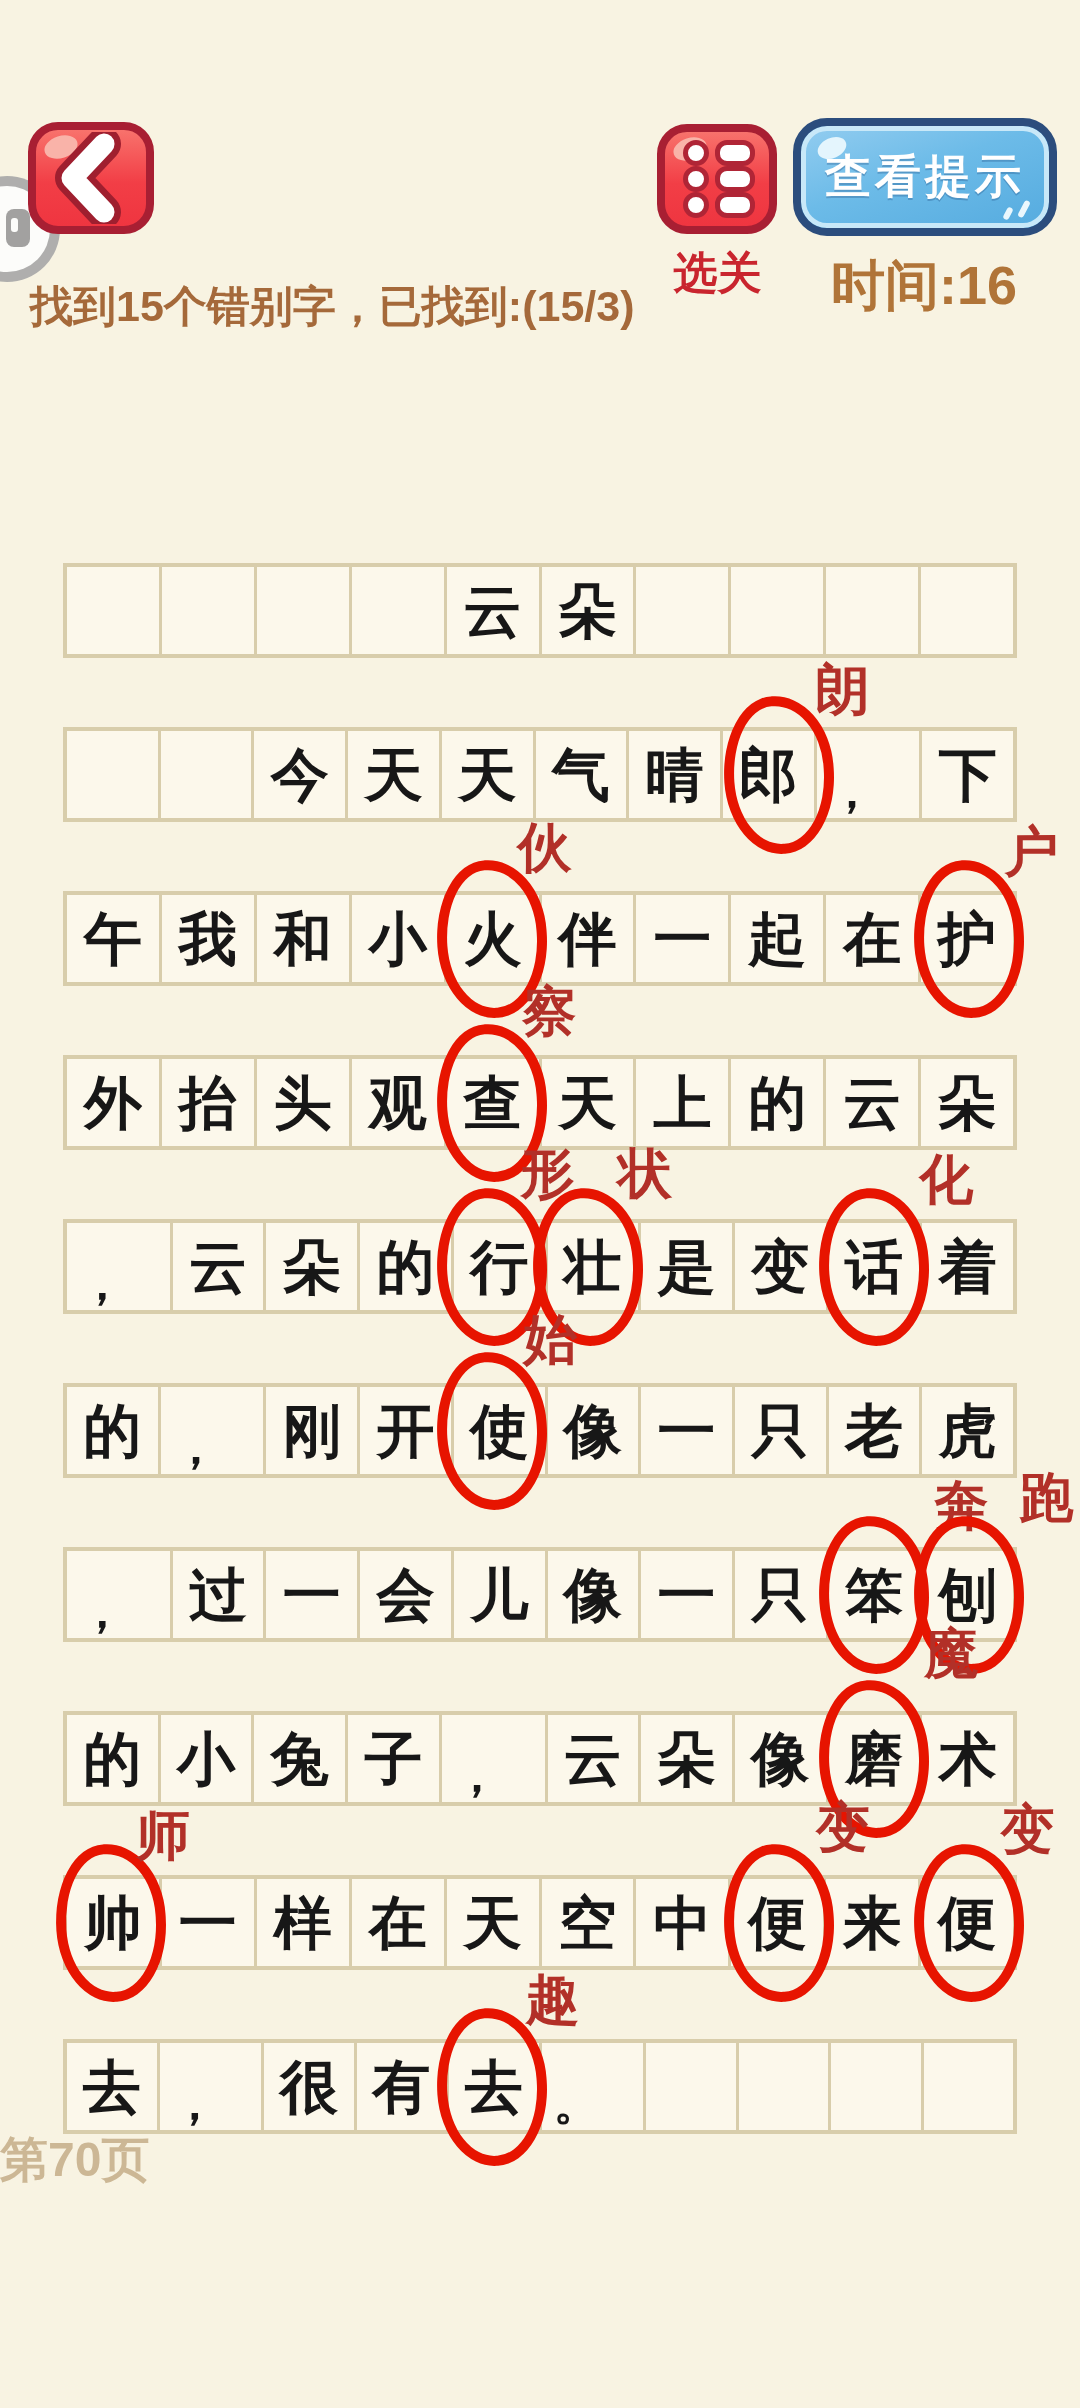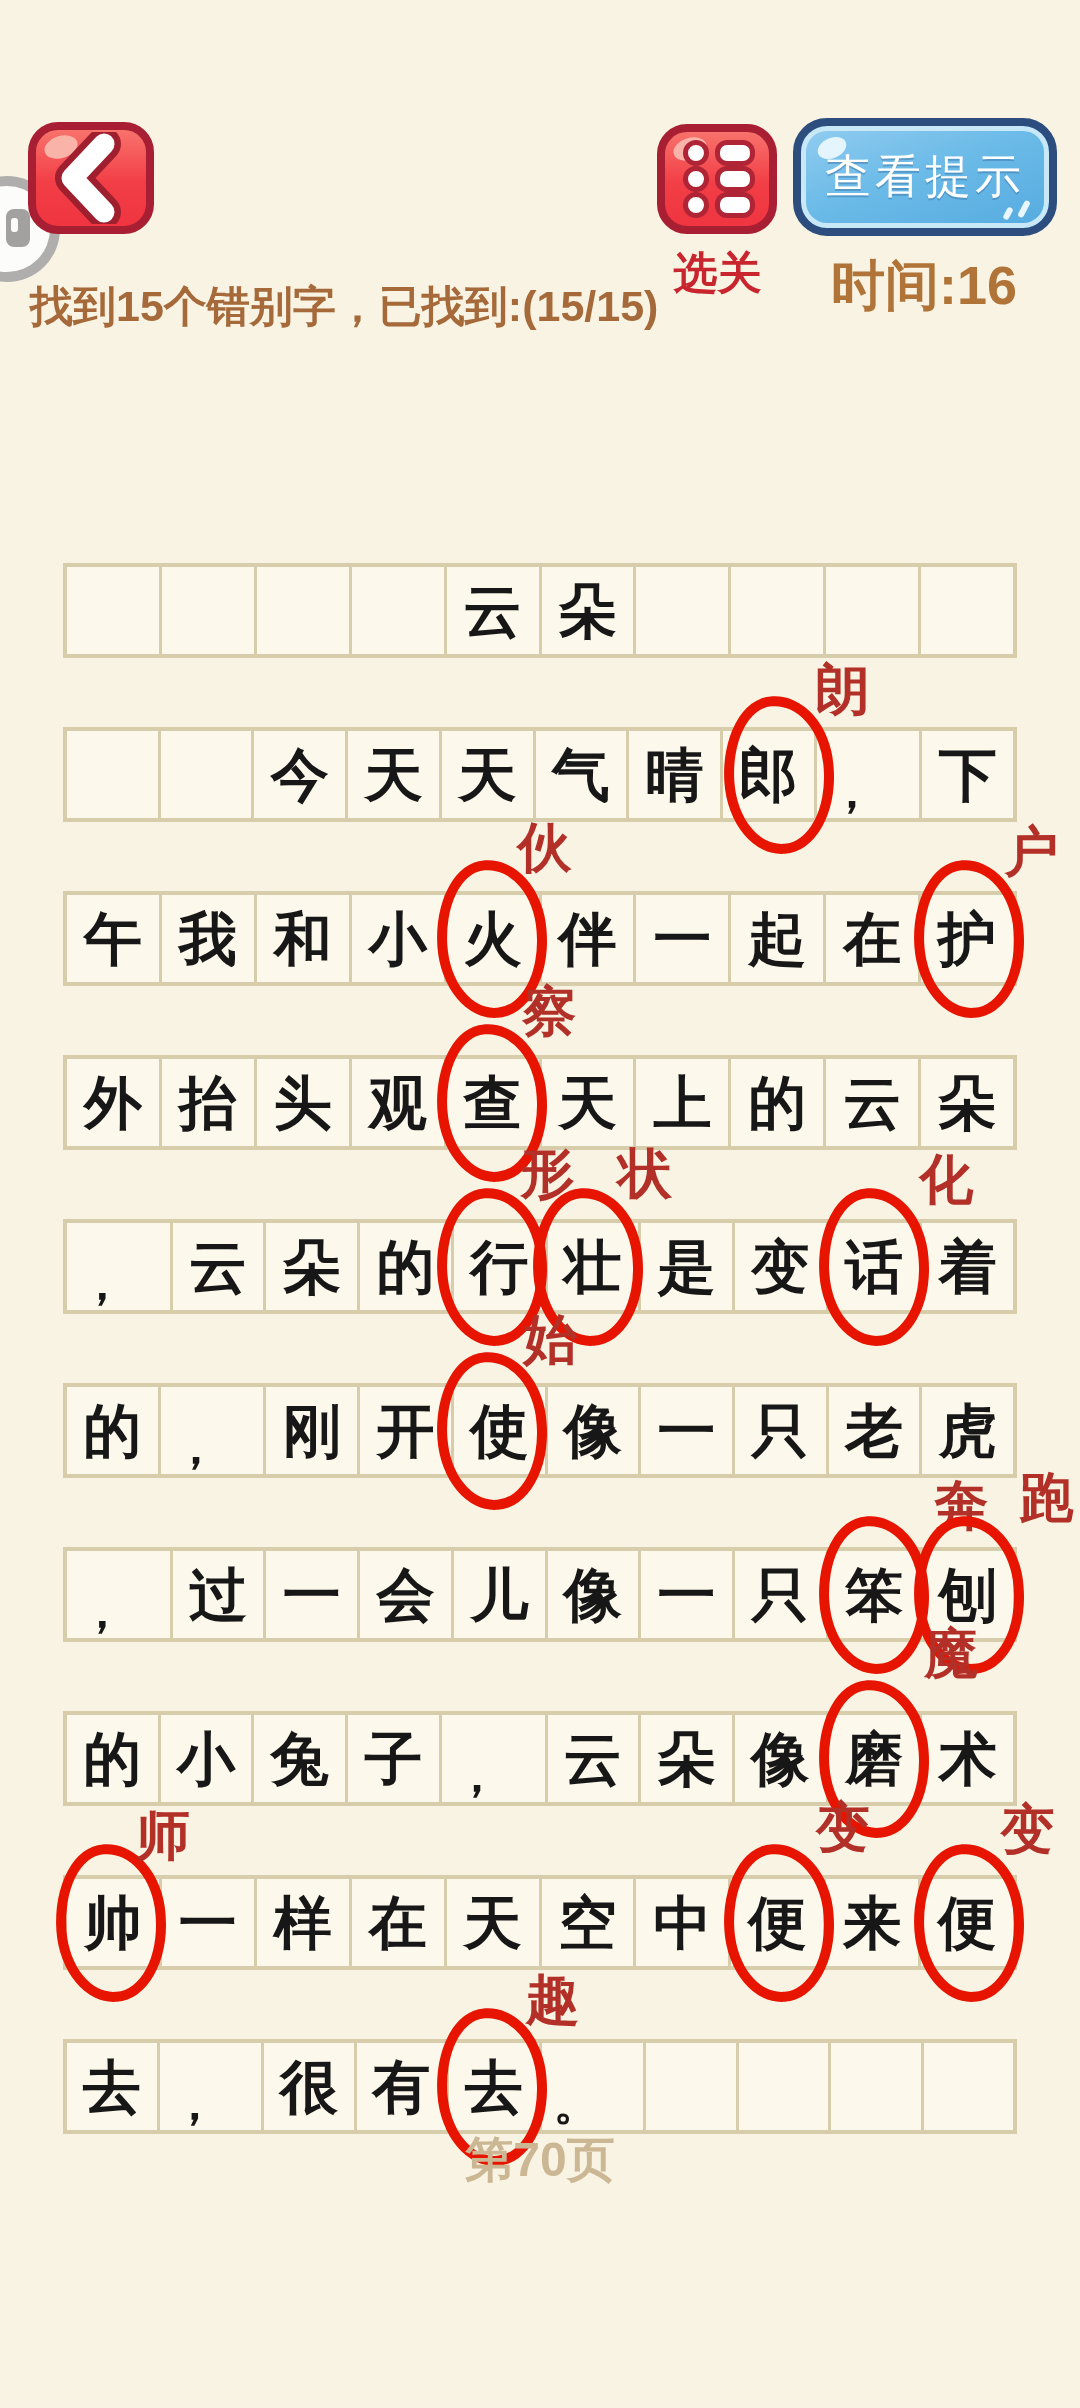--- a/index.html
+++ b/index.html
@@ -18,21 +18,21 @@
     flex-direction:column;justify-content:space-between;}
   .menu-row{display:flex;align-items:center;justify-content:space-between;}
   .menu-dot{width:16px;height:16px;background:#fff;border:5px solid #b02536;border-radius:50%;}
   .menu-bar{width:30px;height:16px;background:#fff;border:5px solid #b02536;border-radius:12px;}
   .menu-label{position:absolute;left:640px;top:244px;width:155px;text-align:center;
     color:#c9252e;font-size:44px;font-weight:bold;}
   .hint-btn{position:absolute;left:793px;top:118px;width:264px;height:118px;box-sizing:border-box;
     background:linear-gradient(160deg,#93cdf0 0%,#6cbbe8 45%,#55abdf 100%);
     border:8px solid #2c4d7d;border-radius:34px;box-shadow:inset 0 0 0 5px #c8e8f8;
     display:flex;align-items:center;justify-content:center;}
-  .hint-btn .label{color:#fff;font-size:46px;font-weight:normal;letter-spacing:4px;
+  .hint-btn .label{color:#fff;font-size:46px;font-weight:bold;letter-spacing:4px;
     text-shadow:0 2px 0 rgba(40,90,140,.35);}
   .hint-shine{position:absolute;left:16px;top:12px;width:30px;height:20px;background:#e4f5fd;
     border-radius:50%;transform:rotate(-24deg);}
   .hint-tick{position:absolute;right:22px;bottom:10px;width:6px;height:18px;background:#eaf7fd;
     border-radius:3px;transform:rotate(28deg);}
   .hint-tick.t2{right:38px;bottom:8px;height:13px;}
   .timer{position:absolute;left:790px;top:250px;width:268px;text-align:center;color:#b07438;
     font-size:54px;font-weight:bold;}
   .instruction{position:absolute;left:30px;top:278px;width:720px;color:#a5693a;
     font-size:43px;font-weight:bold;}
@@ -48,21 +48,21 @@
   .grid-row{position:absolute;left:63px;width:954px;height:95px;background:#fcf8eb;
     border:4px solid #d8cdab;box-sizing:border-box;display:flex;}
   .grid-cell{flex:1;border-left:3px solid #d8cdab;display:flex;align-items:center;justify-content:center;
     font-size:58px;font-weight:600;color:#171717;line-height:1;}
   .grid-cell:first-child{border-left:none;}
   .grid-cell.punct{align-items:flex-end;justify-content:flex-start;padding:0 0 4px 12px;font-size:46px;box-sizing:border-box;}
   .error-circle{position:absolute;width:110px;height:158px;border:10px solid #e71400;
     border-radius:48% 52% 50% 50% / 53% 47% 52% 48%;box-sizing:border-box;transform:rotate(-4deg);}
   .correction-char{position:absolute;color:#b23028;font-size:54px;font-weight:bold;line-height:1;
     transform:translate(-50%,-50%);}
-  .page-label{position:absolute;left:0;top:2128px;width:1080px;text-align:center;color:#ccb795;
+  .page-label{position:absolute;left:0;top:2128px;width:1080px;text-align:left;color:#ccb795;
     font-size:48px;font-weight:bold;}
 </style>
 </head>
 <body>
 
 <div class="screen">
 
   <div class="float-widget">
     <div class="inner"></div>
     <div class="glyph"></div>
@@ -97,21 +97,21 @@
   <div class="menu-label">选关</div>
 
   <div class="hint-btn">
     <span class="hint-shine"></span>
     <span class="label">查看提示</span>
     <span class="hint-tick"></span>
     <span class="hint-tick t2"></span>
   </div>
   <div class="timer">时间:16</div>
 
-  <div class="instruction">找到15个错别字，已找到:(15/15)</div>
+  <div class="instruction">找到15个错别字，已找到:(15/3)</div>
 
   <div id="grid-layer">
       <div class="grid-row" style="top: 563px;">
         <div class="grid-cell"></div>
         <div class="grid-cell"></div>
         <div class="grid-cell"></div>
         <div class="grid-cell"></div>
         <div class="grid-cell">云</div>
         <div class="grid-cell">朵</div>
         <div class="grid-cell"></div>

